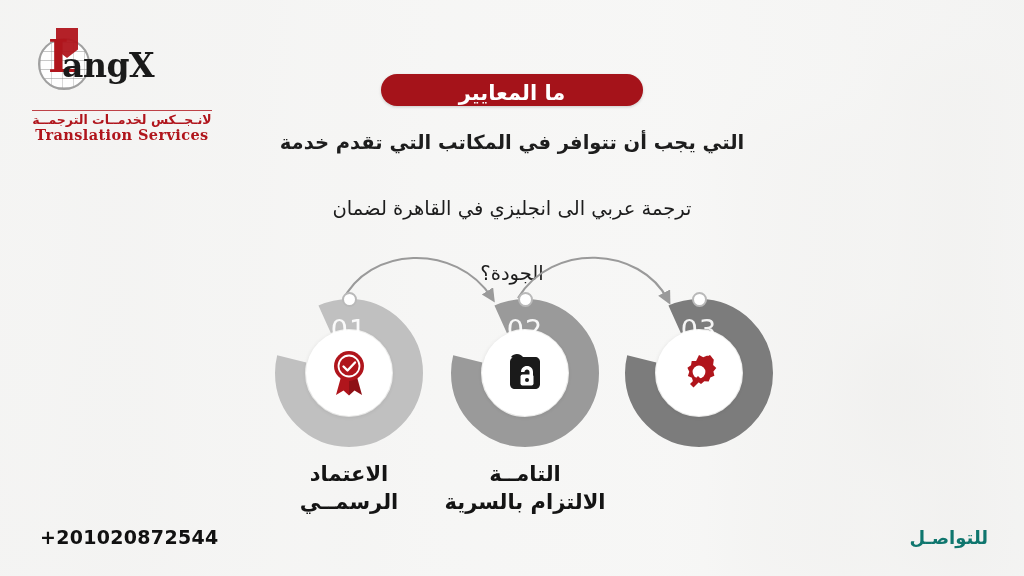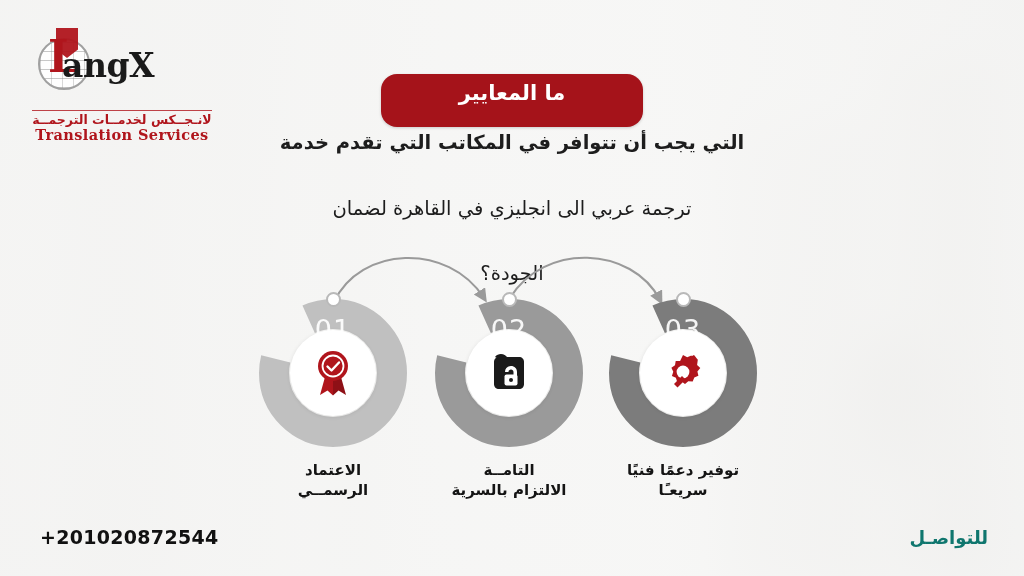--- a/index.html
+++ b/index.html
@@ -132,21 +132,21 @@
     letter-spacing: .5px;
   }
 
   
   .pill {
     position: absolute;
     left: 50%;
     top: 74px;
     transform: translateX(-50%);
     min-width: 210px;
-    padding: 7px 26px 22px;
+    padding: 7px 26px 1px;
     background: #a5131a;
     border-radius: 16px;
     color: #ffffff;
     font-size: 21px;
     font-weight: 700;
     text-align: center;
     letter-spacing: 1px;
     box-shadow: 0 1px 3px rgba(0,0,0,.18);
   }
   .subtitle {
@@ -159,21 +159,21 @@
     color: #1d1d1d;
     font-size: 19.5px;
     line-height: 1.52;
     font-weight: 600;
   }
   .subtitle .line2 { font-weight: 400; margin-top: 36px; }
 
   
   .steps {
     position: absolute;
-    left: 0;
+    left: 16px;
     right: 0;
     top: 240px;
     height: 300px;
   }
   .arcs {
     position: absolute;
     left: 50%;
     top: 0;
     transform: translateX(-50%);
     width: 520px;
@@ -228,21 +228,21 @@
     position: absolute;
     width: 11px;
     height: 11px;
     border-radius: 50%;
     background: #ffffff;
     border: 2px solid #b9b9b9;
     z-index: 4;
   }
   .step-label {
     margin-top: 12px;
-    font-size: 15px;
+    font-size: 21px;
     font-weight: 700;
     color: #141414;
     line-height: 1.35;
     letter-spacing: .2px;
   }
   .icon-svg { display: block; }
 
   
   .phone {
     position: absolute;
@@ -364,23 +364,19 @@
         <div class="ring-num">03</div>
         <div class="inner-circle">
           <svg width="46" height="46" viewBox="0 0 46 46">
             <path d="M23 5 l4.2 2.2 4.2 -1.6 2 4 4.3 1 -0.6 4.4 3.2 3 -2.9 3.4 1 4.3 -4.1 1.7 -1.6 4.1 -4.4 -0.3 -3.3 2.9 -3.5 -2.7 -4.3 0.6 -1.3 -4.2 -4 -1.9 1.4 -4.2 -1.9 -4 3.6 -2.5 0.7 -4.3 4.4 0 z" fill="#b0151c"></path>
             <circle cx="23" cy="22" r="6.4" fill="#ffffff"></circle>
             <path d="M14 34 l8 -8 3.5 3.5 -8 8 z" fill="#b0151c"></path>
             <path d="M28 8 l6 -3 4 5 -5 5 z" fill="#b0151c"></path>
           </svg>
         </div>
       </div>
-      <div class="step-label">
-        <div>توفير دعمًا فنيًا</div>
-        <div>سريعـًا</div>
-      </div>
     </div>
 
   </div>
 
   <div class="phone">+201020872544</div>
   <div class="contact">للتواصـل</div>
 </div>
 
 </body></html>

